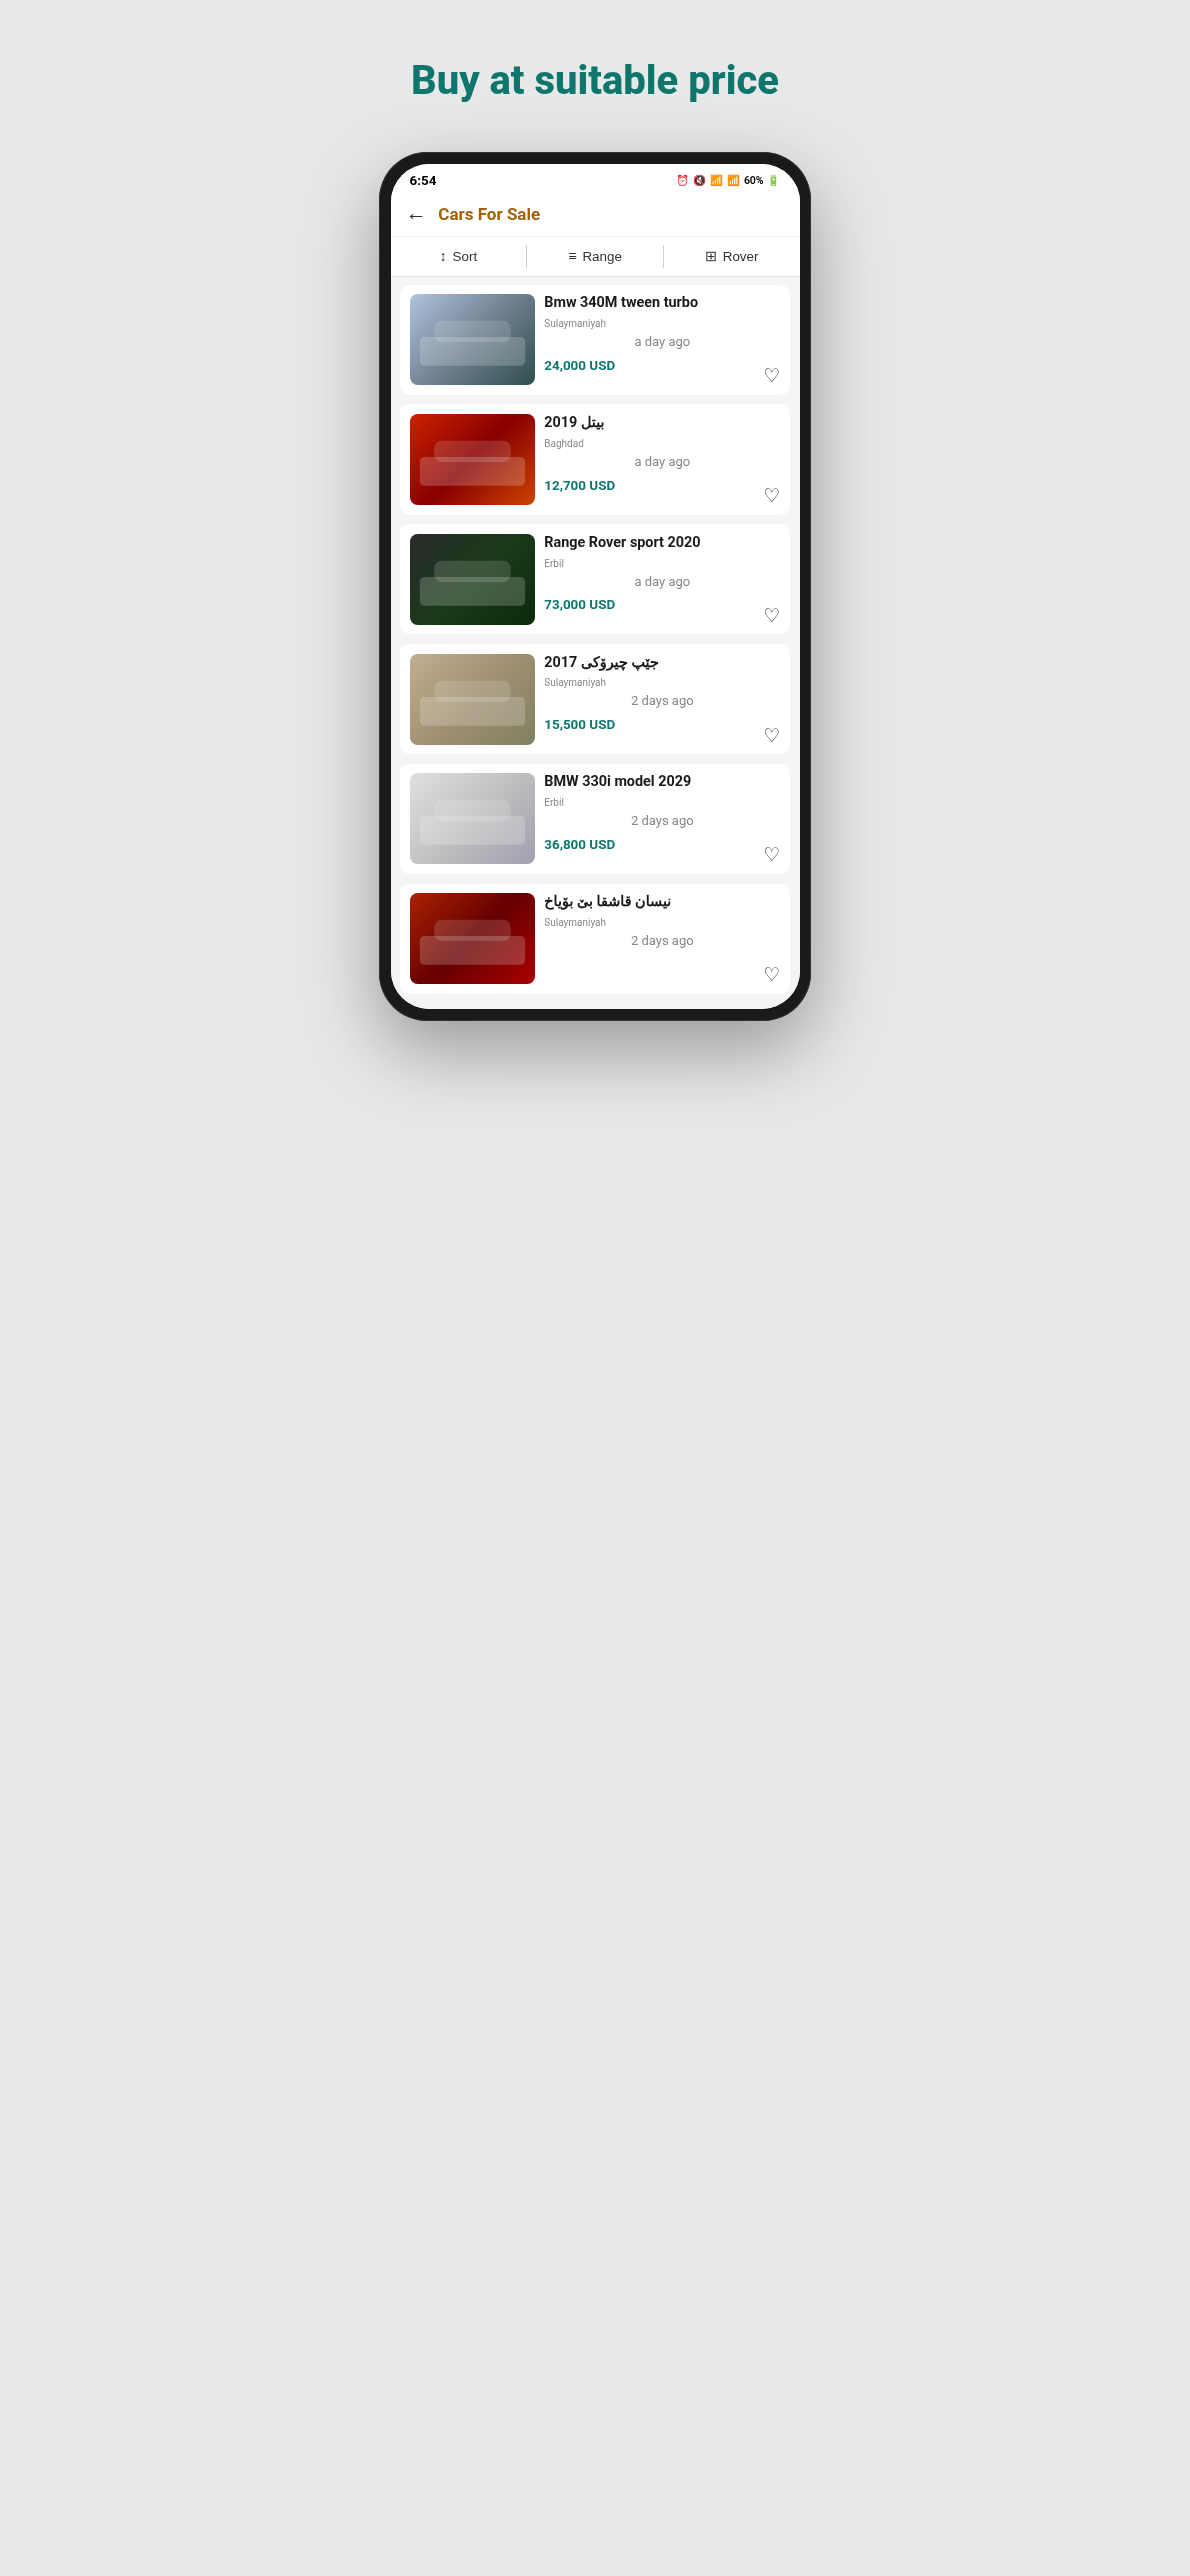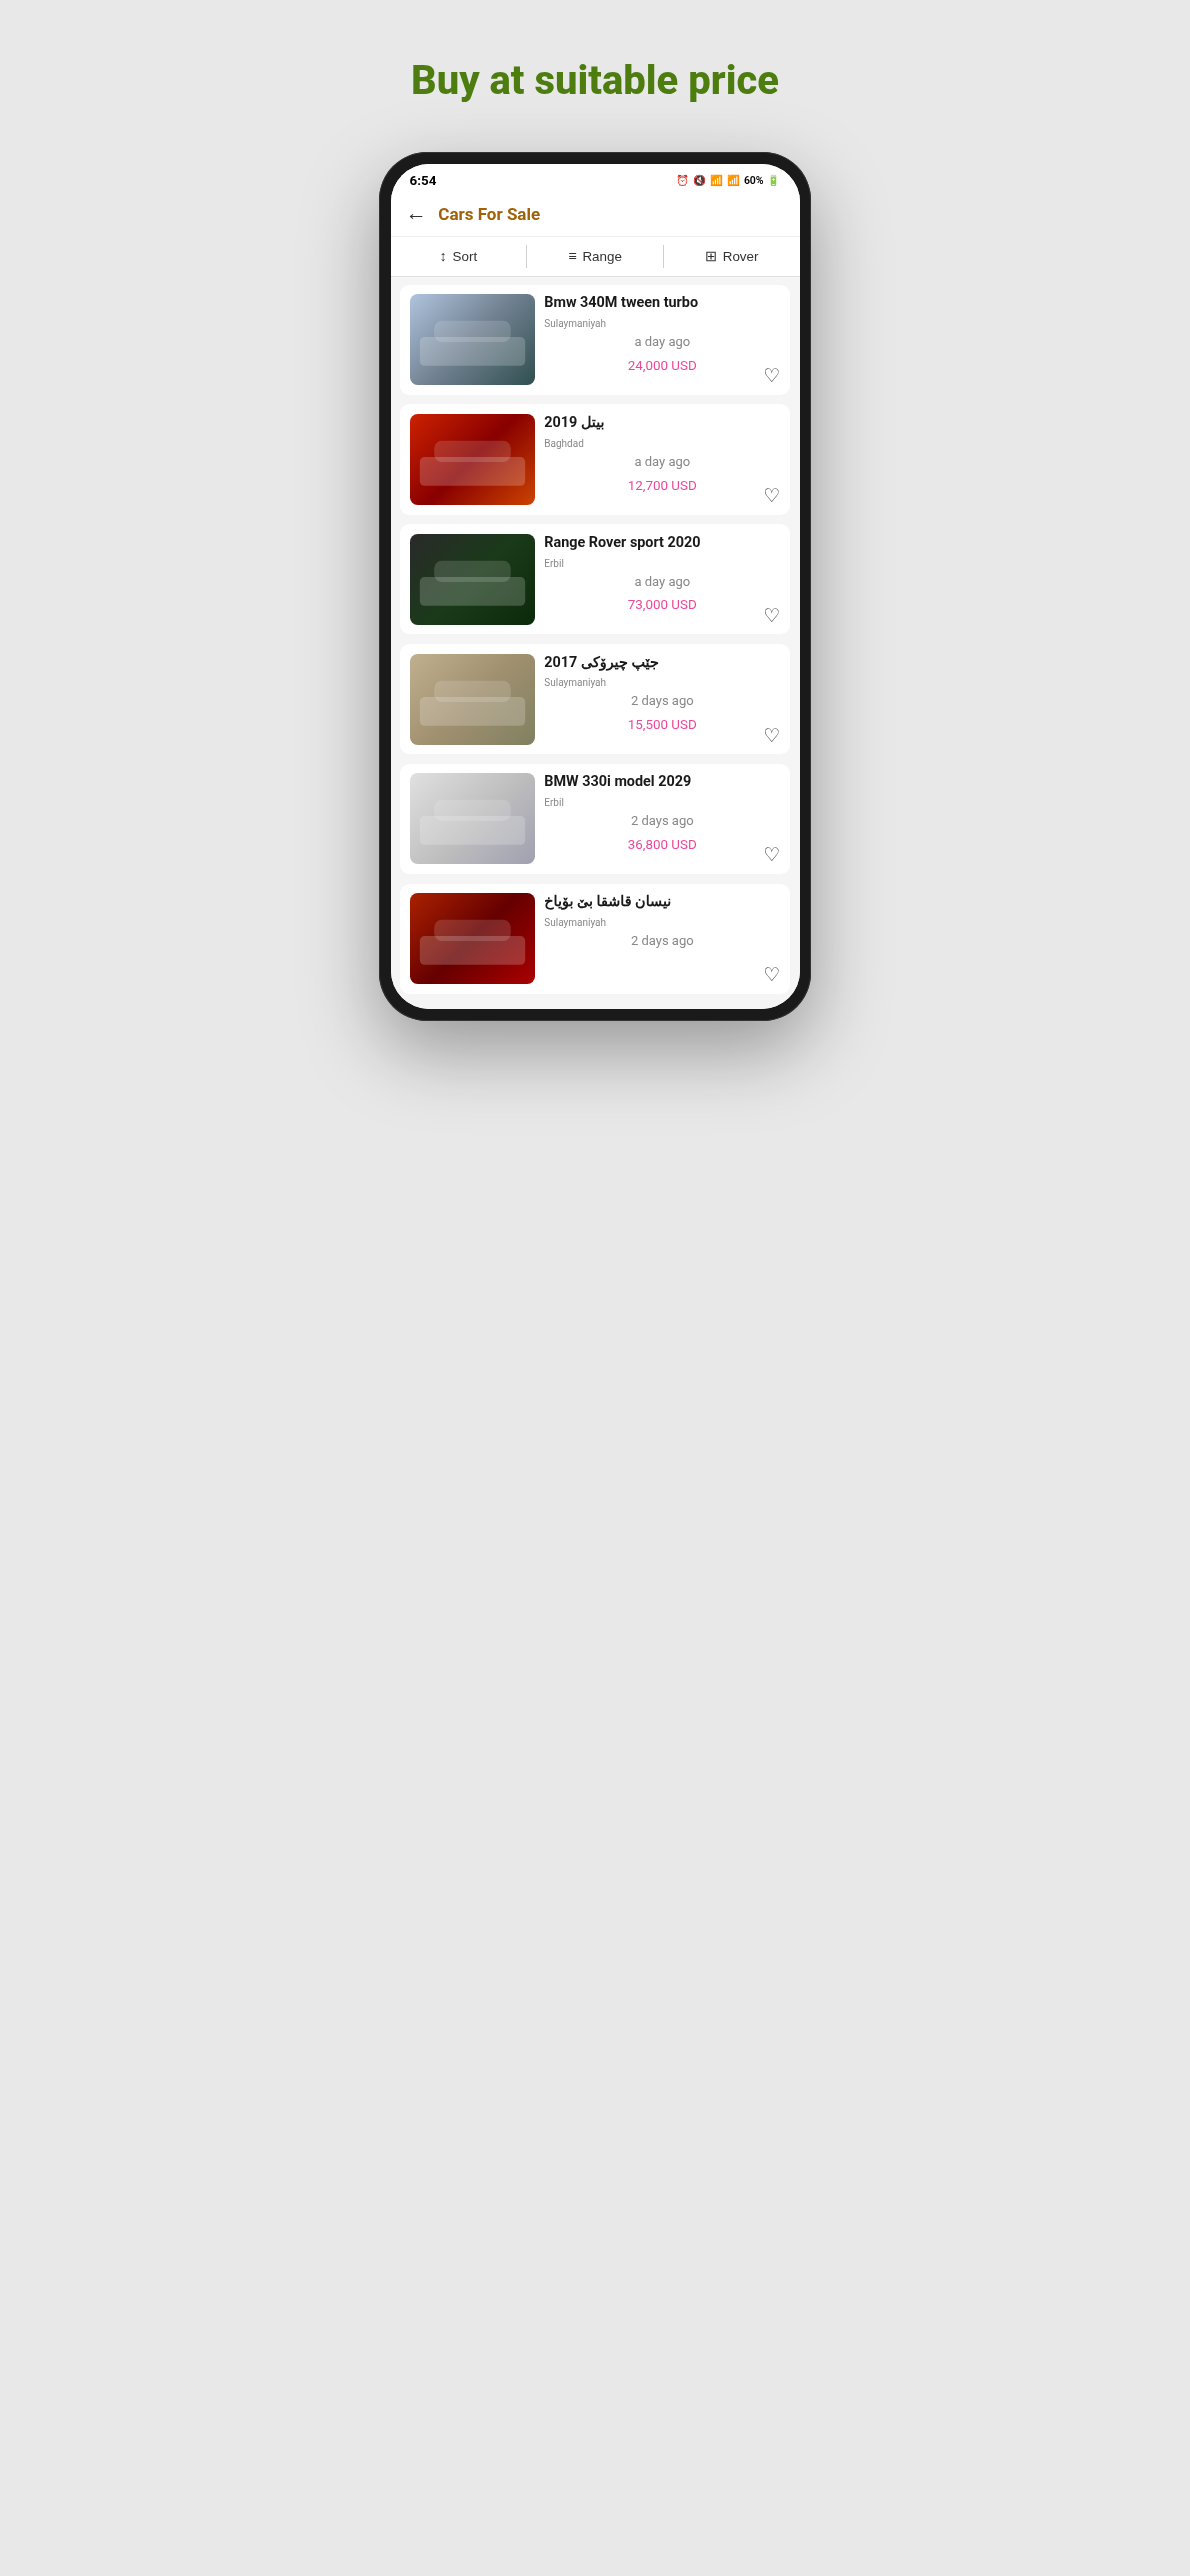--- a/index.html
+++ b/index.html
@@ -11,21 +11,21 @@
       display: flex;
       flex-direction: column;
       align-items: center;
       min-height: 100vh;
       padding: 38px 19px;
     }
 
     .hero-title {
       font-size: 40px;
       font-weight: 800;
-      color: #4d7c0f;
+      color: #0f766e;
       text-align: center;
       margin-bottom: 48px;
       margin-top: 19px;
     }
 
     .phone-wrapper {
       width: 432px;
       background: #1a1a1a;
       border-radius: 48px;
       padding: 11.5px;
@@ -169,24 +169,23 @@
     }
 
     .car-time {
       font-size: 13px;
       color: #888;
       text-align: center;
     }
 
     .car-price {
       font-size: 13.4px;
-      font-weight: 400;
-      color: #ec4899;
+      font-weight: 700;
+      color: #0f766e;
       margin-top: 3.8px;
-      text-align: center;
     }
 
     .heart-btn {
       position: absolute;
       bottom: 9.6px;
       right: 9.6px;
       font-size: 19px;
       color: #333;
       cursor: pointer;
       background: none;

